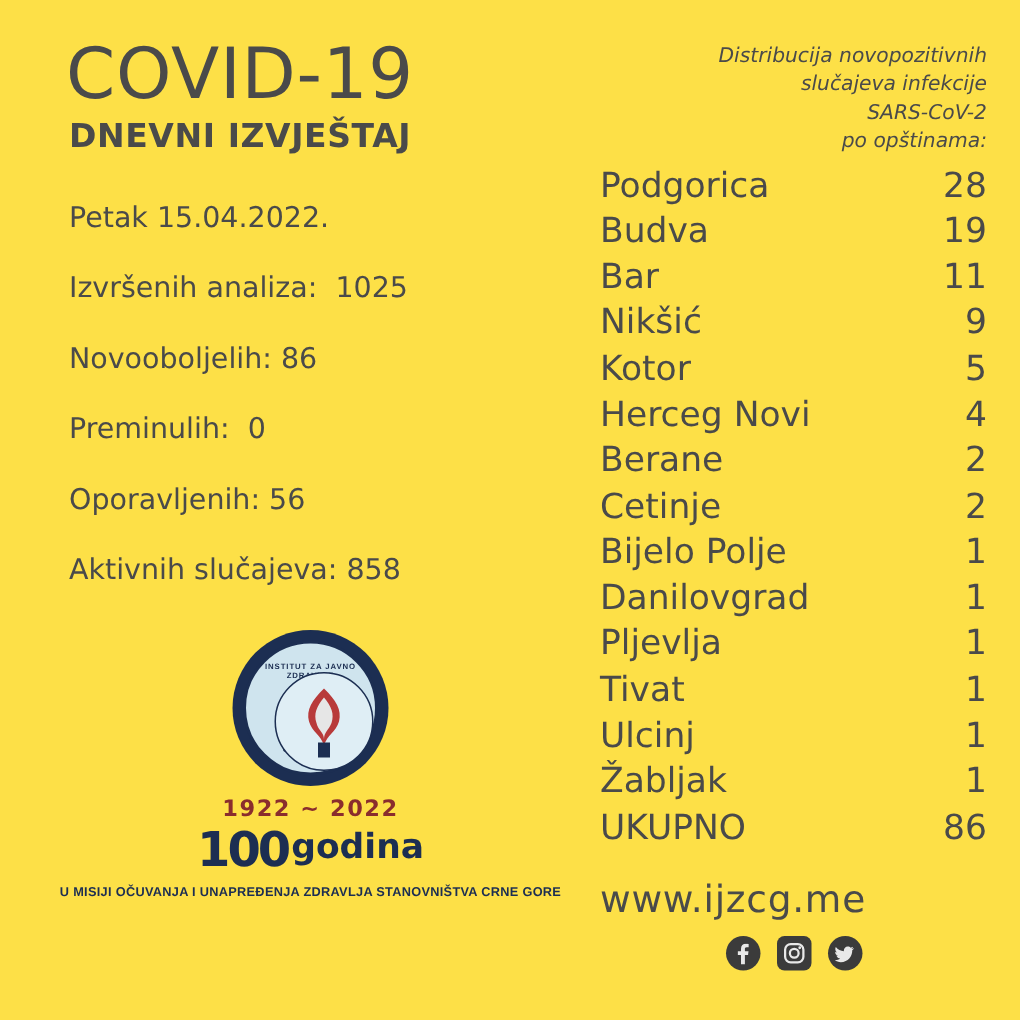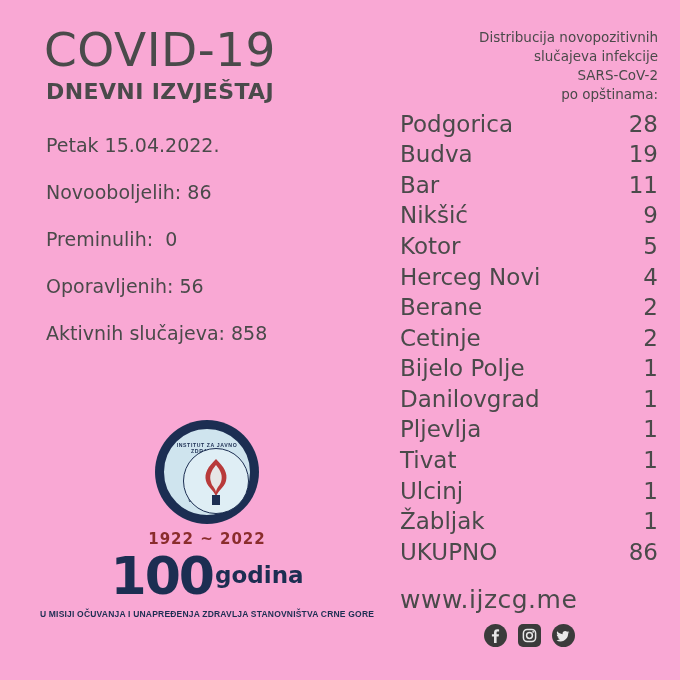--- a/index.html
+++ b/index.html
@@ -11,21 +11,21 @@
     height: 680px;
     background: #e8e8e8;
     font-family: "Liberation Sans", sans-serif;
     color: #3b3b3b;
     overflow: hidden;
   }
   .poster {
     position: relative;
     width: 680px;
     height: 680px;
-    background: #f9a8d4;
+    background: #fde047;
     box-sizing: border-box;
   }
   
   .left {
     position: absolute;
     left: 0;
     top: 0;
     width: 390px;
     height: 680px;
     padding: 26px 0 0 44px;
@@ -125,21 +125,21 @@
     font-family: "DejaVu Sans", sans-serif;
   }
   .hundred-wrap {
     margin-top: 2px;
     display: flex;
     align-items: center;
     justify-content: center;
     gap: 2px;
   }
   .hundred {
-    font-size: 52px;
+    font-size: 32px;
     font-weight: bold;
     color: #1c2e52;
     letter-spacing: -2px;
     font-family: "DejaVu Sans", sans-serif;
     line-height: 1;
   }
   .godina {
     font-size: 23px;
     font-weight: bold;
     color: #1c2e52;
@@ -165,20 +165,21 @@
     padding: 28px 22px 0 10px;
     box-sizing: border-box;
   }
   .dist-head {
     text-align: right;
     font-size: 13.5px;
     line-height: 1.42;
     color: #4a4a4a;
     font-family: "DejaVu Sans", sans-serif;
     margin-bottom: 3px;
+    font-style: italic;
   }
   .muni-list {
     margin-top: 4px;
   }
   .muni-row {
     display: flex;
     justify-content: space-between;
     align-items: baseline;
     font-size: 23px;
     line-height: 1.33;
@@ -219,20 +220,21 @@
 <body>
 
 <div class="poster">
 
   <div class="left">
     <h1 class="title">COVID-19</h1>
     <div class="subtitle">DNEVNI IZVJEŠTAJ</div>
 
     <div class="stats">
       <div class="stat-line">Petak 15.04.2022.</div>
+      <div class="stat-line">Izvršenih analiza:  1025</div>
       <div class="stat-line">Novooboljelih: 86</div>
       <div class="stat-line">Preminulih:  0</div>
       <div class="stat-line">Oporavljenih: 56</div>
       <div class="stat-line">Aktivnih slučajeva: 858</div>
     </div>
   </div>
 
   <div class="logo-area">
     <div class="seal">
       <div class="seal-inner">

